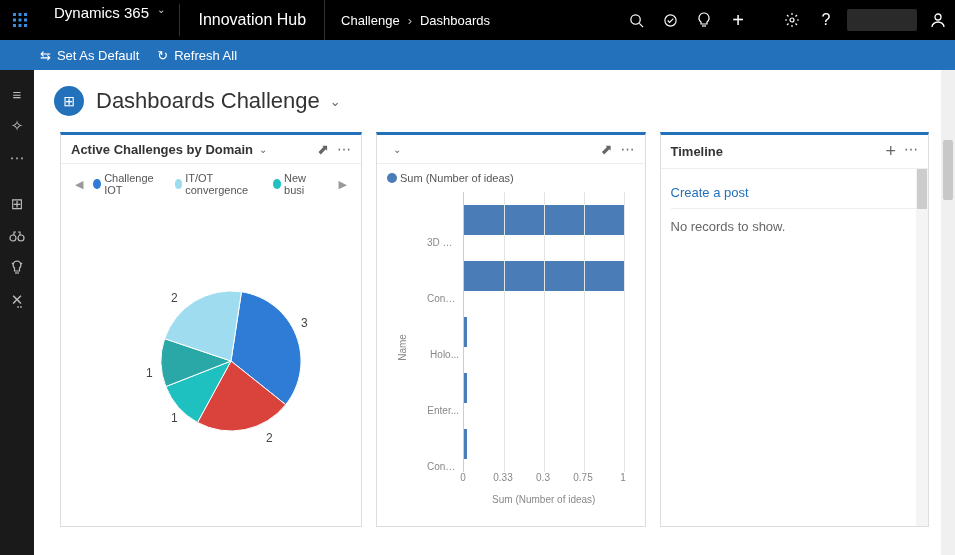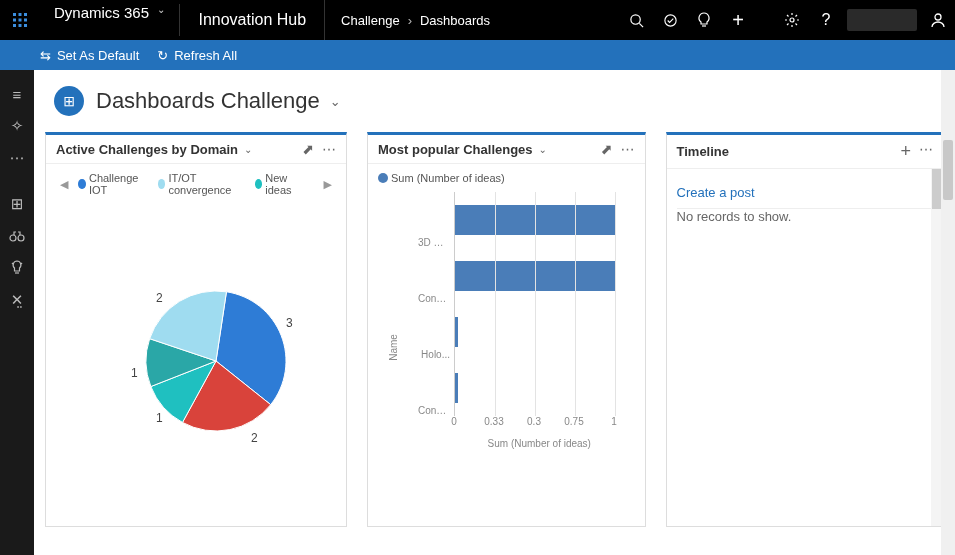--- a/index.html
+++ b/index.html
@@ -18,21 +18,21 @@
 .cmd{display:flex;align-items:center;margin-right:18px;cursor:pointer}
 .cmd .ci{margin-right:6px;font-size:13px}
 .shell{display:flex;height:485px}
 .siderail{width:34px;background:#1a1a1a;color:#bbb;display:flex;flex-direction:column;align-items:center;padding-top:8px}
 .srbtn{width:34px;height:32px;display:flex;align-items:center;justify-content:center;font-size:15px;cursor:pointer}
 .main{flex:1;overflow:hidden;position:relative}
 .pghdr{display:flex;align-items:center;padding:16px 20px}
 .pgicon{width:30px;height:30px;border-radius:50%;background:#2371bb;color:#fff;display:flex;align-items:center;justify-content:center;font-size:14px;margin-right:12px}
 .pgtitle{font-size:22px;font-weight:400;color:#333}
 .pgchev{margin-left:10px;color:#666;font-size:13px}
-.cards{display:flex;padding:0 11px;gap:20px}
+.cards{display:flex;padding:0 26px;gap:14px}
 .card{border:1px solid #ddd;border-top:3px solid #2371bb;flex:1;height:395px;background:#fff;display:flex;flex-direction:column}
 .chdr{display:flex;align-items:center;padding:6px 10px;border-bottom:1px solid #eee}
 .ctitle{font-size:13px;font-weight:600;color:#333}
 .cchev{margin-left:6px;font-size:10px;color:#666}
 .cacts{margin-left:auto;display:flex;gap:8px;color:#666;font-size:14px}
 .cbody{flex:1;padding:8px 10px;position:relative;overflow:hidden}
 .legend{display:flex;align-items:center;font-size:11px;color:#555;gap:6px}
 .lnav{color:#999;font-size:11px;padding:0 4px;cursor:pointer}
 .ldot{width:10px;height:10px;border-radius:50%;display:inline-block;margin-right:3px}
 .litm{display:flex;align-items:center;margin-right:10px}
@@ -43,21 +43,21 @@
 .barylab{position:absolute;left:-38px;top:50%;transform:rotate(-90deg);font-size:10px;color:#888}
 .barrow{display:flex;align-items:flex-end;height:56px}
 .barlab{width:36px;font-size:10px;color:#888;text-align:right;padding-right:4px;overflow:hidden;white-space:nowrap;text-overflow:ellipsis}
 .bararea{flex:1;position:relative;height:100%;display:flex;align-items:center;border-left:1px solid #ccc}
 .bar{height:30px;background:#4a7db8}
 .gridv{position:absolute;top:0;bottom:0;border-left:1px solid #e3e3e3}
 .xaxis{display:flex;margin-left:36px;position:relative;height:16px;font-size:10px;color:#888}
 .xtick{position:absolute;transform:translateX(-50%)}
 .xlabel{text-align:center;font-size:10px;color:#888;margin-top:6px;margin-left:36px}
 .tlink{font-size:13px;color:#2371bb;padding:8px 0;border-bottom:1px solid #eee;cursor:pointer}
-.tmsg{font-size:13px;color:#666;}
+.tmsg{font-size:13px;color:#666;margin-top:10px}
 .scrollhint{position:absolute;right:0;top:0;bottom:0;width:14px;background:#f0f0f0}
 .scrollthumb{position:absolute;right:2px;top:70px;width:10px;height:60px;background:#c8c8c8;border-radius:2px}
 </style>
 </head>
 <body>
 
 <div class="topbar">
   <div class="waffle">
     <svg width="14" height="14" viewBox="0 0 14 14">
         <g fill="#3b8ede">
@@ -181,21 +181,21 @@
             <span class="litm">
                 <span class="ldot" style="background:#2e7cd6"></span>
                 <span>Challenge IOT</span>
               </span>
             <span class="litm">
                 <span class="ldot" style="background:#9fdcf0"></span>
                 <span>IT/OT convergence</span>
               </span>
             <span class="litm">
                 <span class="ldot" style="background:#1fc0c0"></span>
-                <span>New ideas</span>
+                <span>New busi</span>
               </span>
             <span class="lnav">▶</span>
           </div>
           <div class="piewrap">
             <svg width="280" height="300" viewBox="0 0 280 300" id="pie-svg">
                 <path d="M160 145 L170.46066927315195 75.78602454447704 A70 70 0 0 1 214.71072640481952 188.66619305889833 Z" fill="#2e7cd6" stroke="#fff" stroke-width="1"></path>
                 <path d="M160 145 L214.71072640481952 188.66619305889833 A70 70 0 0 1 126.49761247009995 206.46210238672606 Z" fill="#d9433b" stroke="#fff" stroke-width="1"></path>
                 <path d="M160 145 L126.49761247009995 206.46210238672606 A70 70 0 0 1 94.82860432202854 170.5477823966246 Z" fill="#1fc0c0" stroke="#fff" stroke-width="1"></path>
                 <path d="M160 145 L94.82860432202854 170.5477823966246 A70 70 0 0 1 93.6540165110636 122.67937109116818 Z" fill="#2aa7a7" stroke="#fff" stroke-width="1"></path>
                 <path d="M160 145 L93.6540165110636 122.67937109116818 A70 70 0 0 1 170.46066927315195 75.78602454447704 Z" fill="#9fdcf0" stroke="#fff" stroke-width="1"></path>
@@ -204,21 +204,20 @@
             <span class="pielbl" style="top:75px;left:100px">2</span>
             <span class="pielbl" style="top:150px;left:75px">1</span>
             <span class="pielbl" style="top:195px;left:100px">1</span>
             <span class="pielbl" style="top:215px;left:195px">2</span>
           </div>
         </div>
       </div>
 
       <div class="card">
         <div class="chdr">
-          <span class="ctitle">Most popular Challenges</span>
           <span class="cchev">⌄</span>
           <div class="cacts">
             <span>⬈</span>
             <span>⋯</span>
           </div>
         </div>
         <div class="cbody">
           <div class="barlegend">
             <span class="ldot" style="background:#4a7db8"></span>
             <span>Sum (Number of ideas)</span>
@@ -241,20 +240,30 @@
                   <div class="bararea">
                     <div class="gridv" style="left: 40px;"></div>
                     <div class="gridv" style="left: 80px;"></div>
                     <div class="gridv" style="left: 120px;"></div>
                     <div class="gridv" style="left: 160px;"></div>
                     <div class="bar" style="width: 160px;"></div>
                   </div>
                 </div>
                 <div class="barrow">
                   <div class="barlab">Holo...</div>
+                  <div class="bararea">
+                    <div class="gridv" style="left: 40px;"></div>
+                    <div class="gridv" style="left: 80px;"></div>
+                    <div class="gridv" style="left: 120px;"></div>
+                    <div class="gridv" style="left: 160px;"></div>
+                    <div class="bar" style="width: 3.2px;"></div>
+                  </div>
+                </div>
+                <div class="barrow">
+                  <div class="barlab">Enter...</div>
                   <div class="bararea">
                     <div class="gridv" style="left: 40px;"></div>
                     <div class="gridv" style="left: 80px;"></div>
                     <div class="gridv" style="left: 120px;"></div>
                     <div class="gridv" style="left: 160px;"></div>
                     <div class="bar" style="width: 3.2px;"></div>
                   </div>
                 </div>
                 <div class="barrow">
                   <div class="barlab">Conn...</div>

